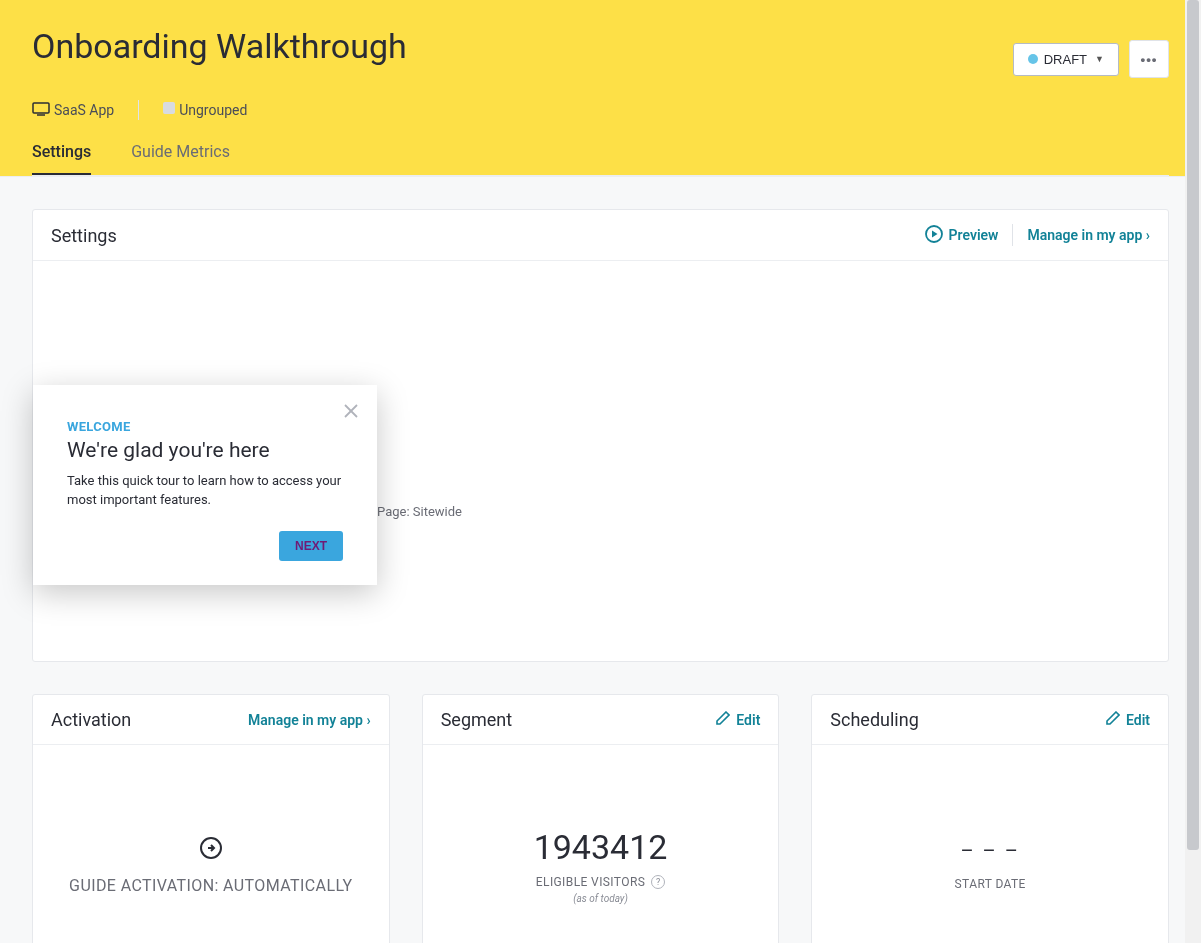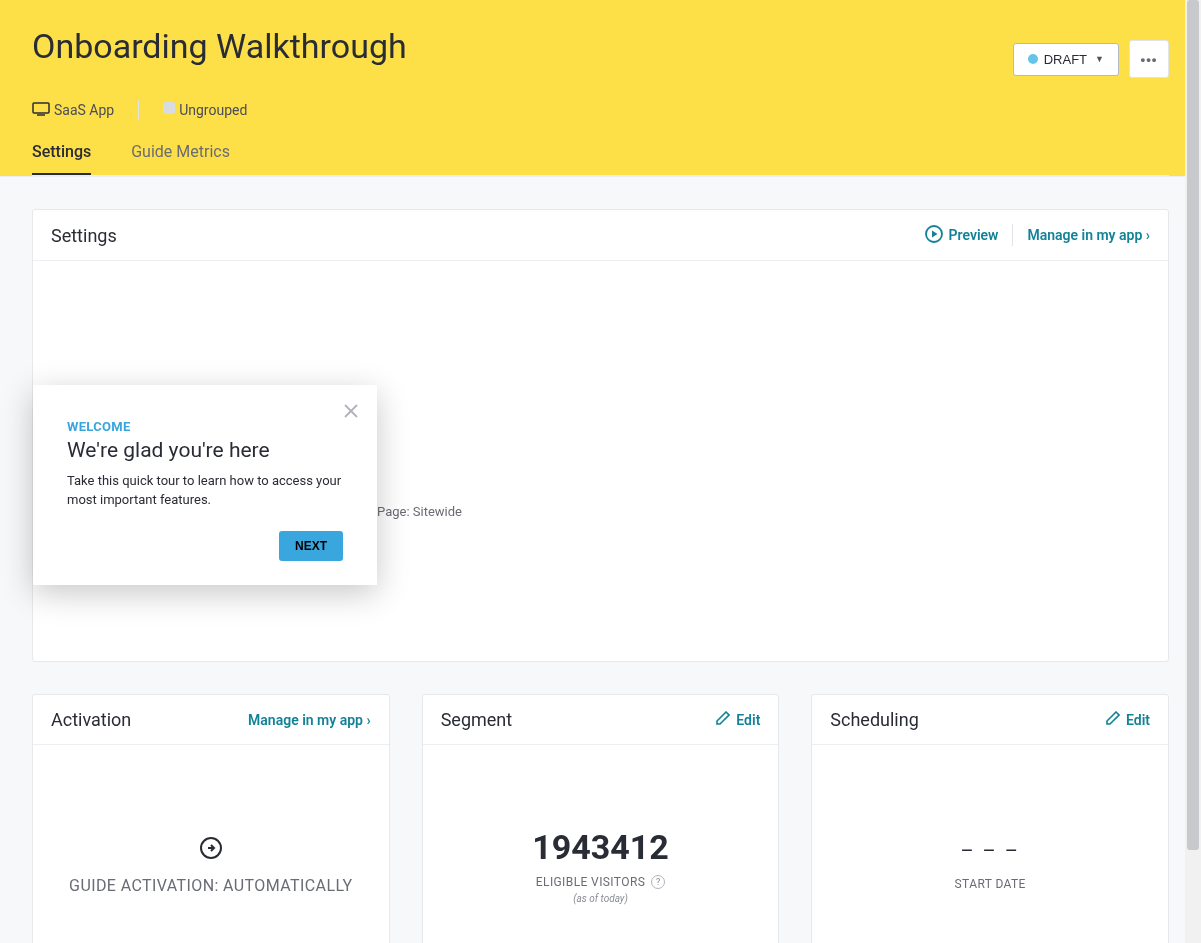--- a/index.html
+++ b/index.html
@@ -195,21 +195,21 @@
       margin-top: 10px;
       line-height: 1.4;
     }
     .welcome-footer {
       display: flex;
       justify-content: flex-end;
       margin-top: 22px;
     }
     .next-btn {
       background: #3aa6de;
-      color: #000000;
+      color: #701a75;
       border: none;
       padding: 8px 16px;
       font-size: 12px;
       font-weight: 600;
       border-radius: 3px;
       cursor: pointer;
     }
     .page-caption {
       font-size: 13px;
       color: #6A6C75;
@@ -247,21 +247,21 @@
     }
     .activation-text {
       font-size: 16px;
       color: #6A6C75;
       letter-spacing: 0.4px;
       margin-top: 16px;
     }
     .big-number {
       font-size: 34px;
       color: #2A2C35;
-      font-weight: 700;
+      font-weight: 400;
     }
     .caption-row {
       display: flex;
       align-items: center;
       gap: 6px;
       margin-top: 8px;
     }
     .caption-text {
       font-size: 12px;
       color: #6A6C75;

